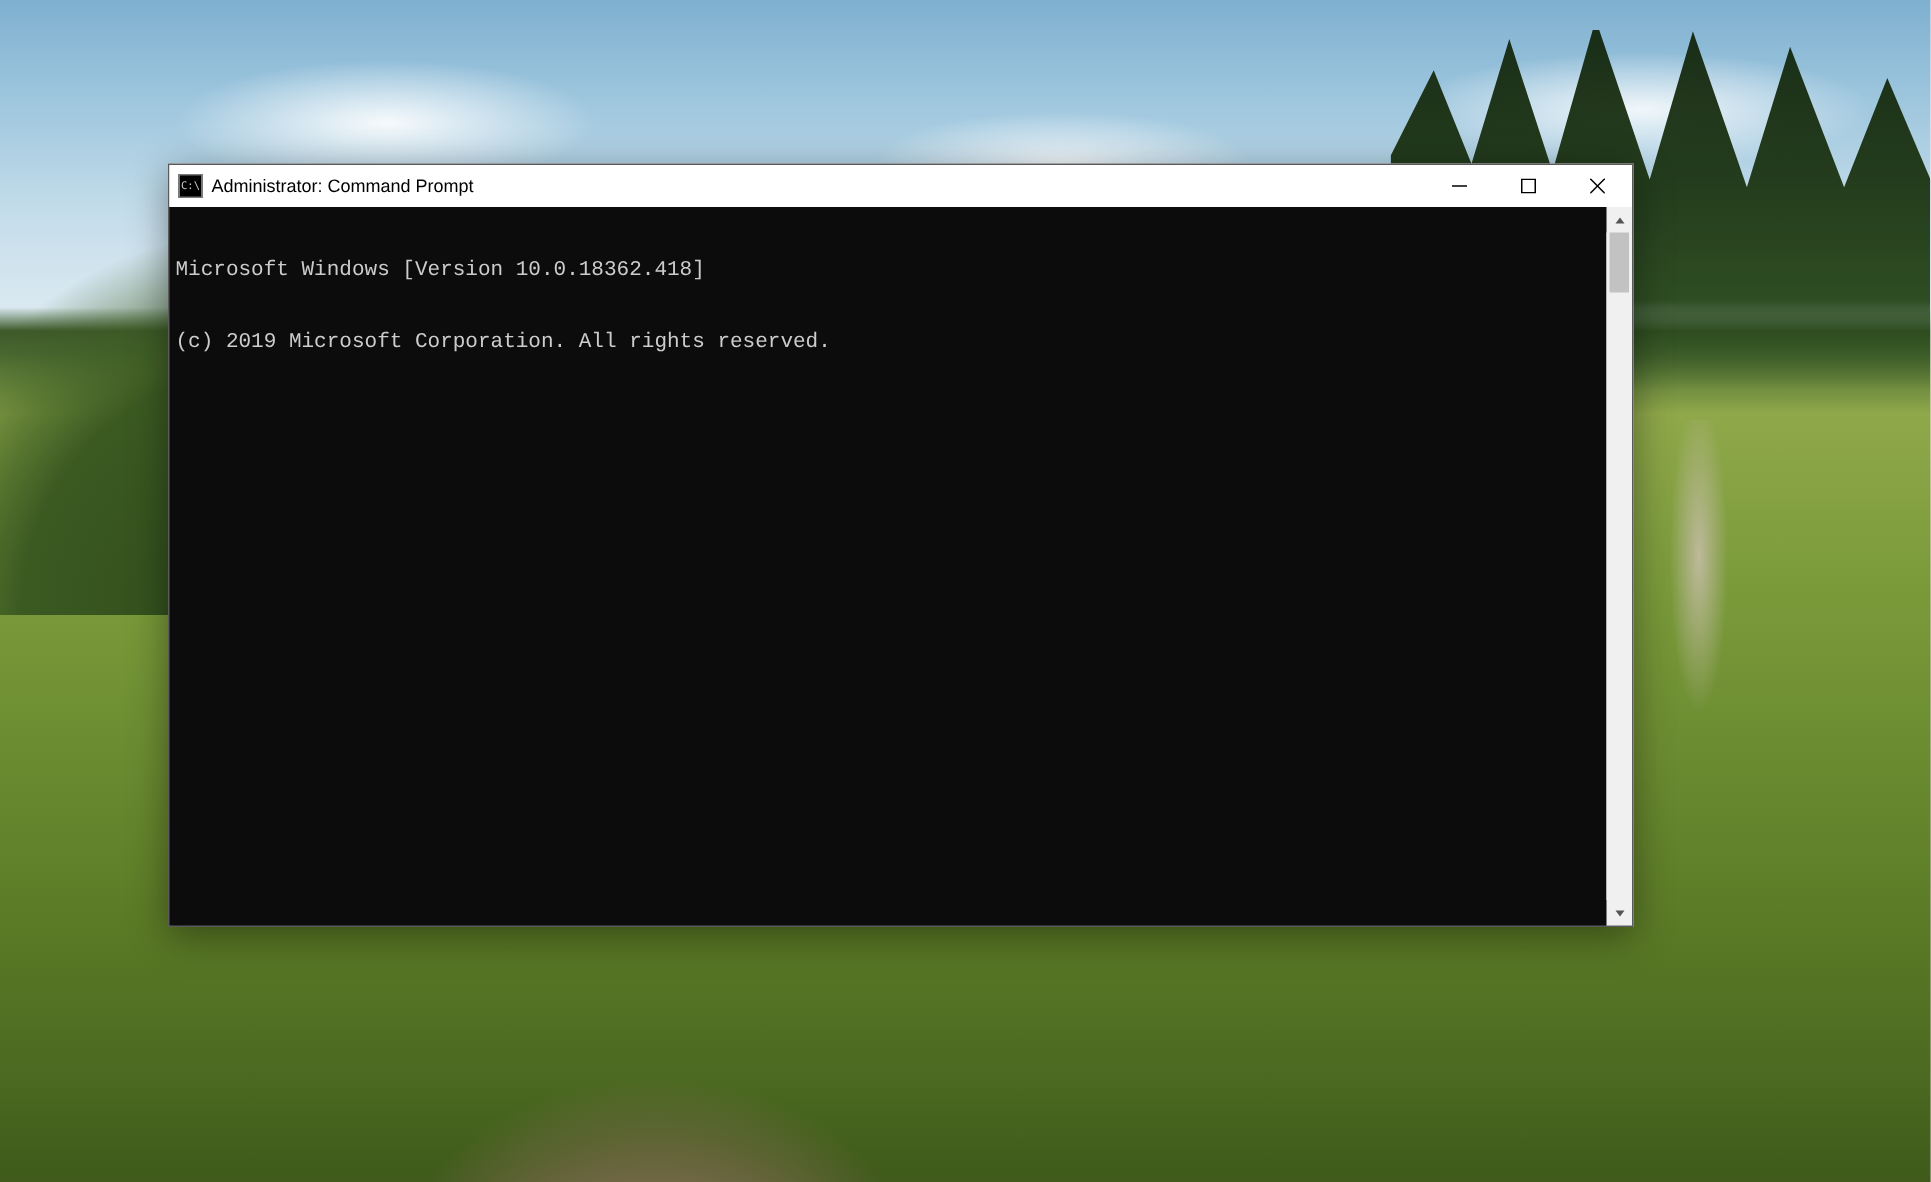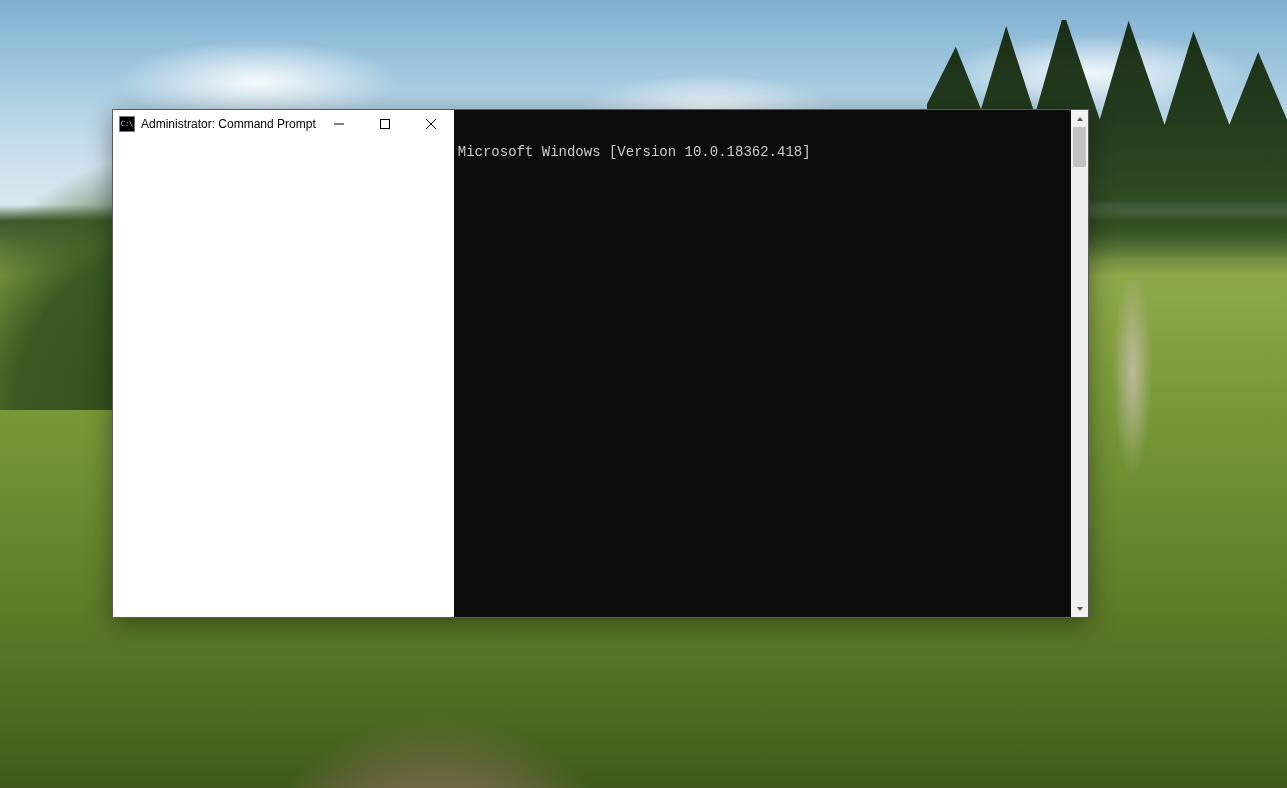--- a/index.html
+++ b/index.html
@@ -66,20 +66,21 @@
     .window {
       position: absolute;
       left: 112px;
       top: 109px;
       width: 977px;
       height: 509px;
       background: #ffffff;
       border: 1px solid #5a5a5a;
       box-shadow: 0 6px 24px rgba(0,0,0,0.4);
       display: flex;
+      flex-direction: column;
     }
     .titlebar {
       height: 28px;
       background: #ffffff;
       display: flex;
       align-items: center;
       padding-left: 6px;
       font-size: 12px;
       color: #000;
       user-select: none;
@@ -196,20 +197,21 @@
             <line x1="0" y1="0" x2="10" y2="10" stroke="currentColor" stroke-width="1"></line>
             <line x1="10" y1="0" x2="0" y2="10" stroke="currentColor" stroke-width="1"></line>
           </svg>
       </div>
     </div>
   </div>
 
   <div class="client">
     <div class="terminal">
       <span class="line">Microsoft Windows [Version 10.0.18362.418]</span>
+      <span class="line">(c) 2019 Microsoft Corporation. All rights reserved.</span>
       <span class="line"></span>
     </div>
     <div class="vscroll">
       <div class="arrow">
         <svg width="8" height="8" viewBox="0 0 8 8">
             <polygon points="4,2 7,6 1,6" fill="#555"></polygon>
           </svg>
       </div>
       <div class="track">
         <div class="thumb"></div>

